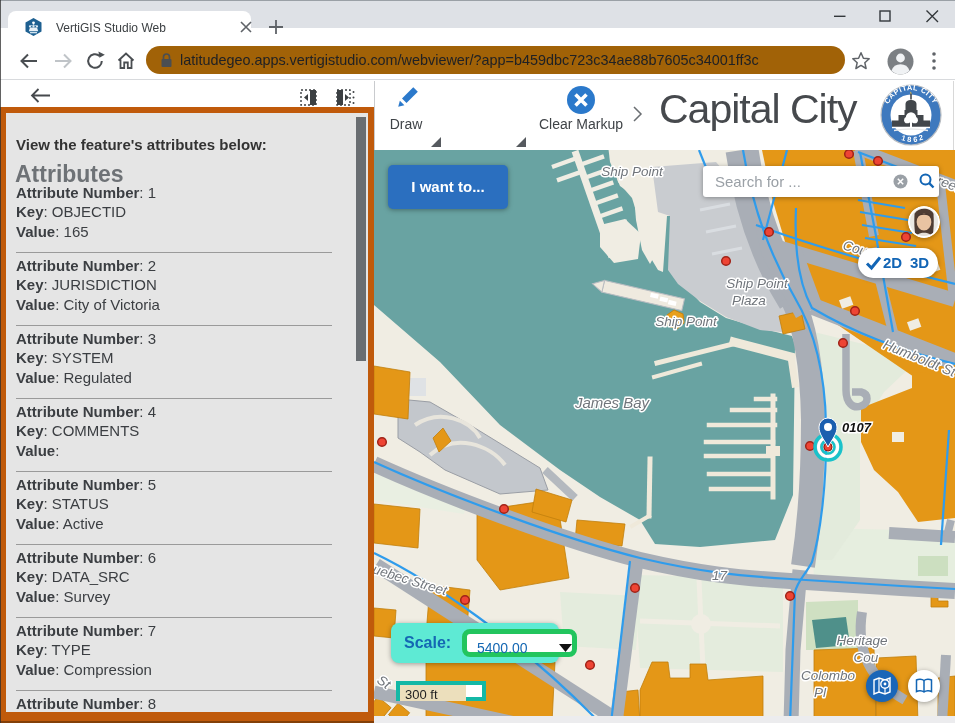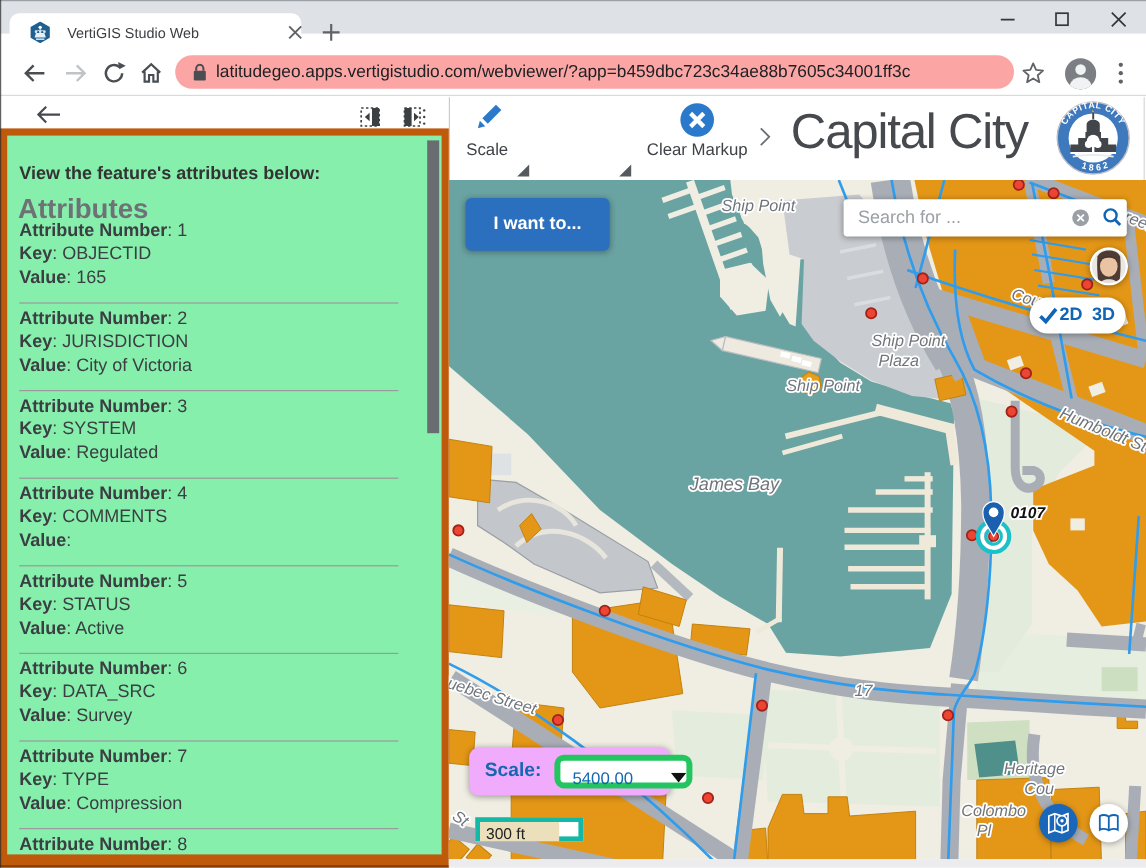--- a/index.html
+++ b/index.html
@@ -10,28 +10,28 @@
 #titlebar { position:absolute; left:0; top:0; width:955px; height:28px; background:#dee1e6; border-top:1px solid #9aa0a6; }
 
 #tab { position:absolute; left:8px; top:10px; width:243px; height:32px; background:#fff; border-radius:8px 8px 0 0; }
 #tab-title { position:absolute; left:48px; top:10px; font-size:12px; color:#3c4043; white-space:nowrap; }
 #tab-close { position:absolute; left:231px; top:9px; width:14px; height:14px; }
 #newtab { position:absolute; left:268px; top:18px; width:16px; height:16px; }
 
 .winctl { position:absolute; top:0; width:46px; height:38px; }
 
 #addrbar { position:absolute; left:0; top:42px; width:955px; height:38px; background:#fff; border-bottom:1px solid #d8dadd; }
-#omnibox { position:absolute; left:146px; top:4px; width:699px; height:28px; background:#fca5a5; border-radius:14px; }
+#omnibox { position:absolute; left:146px; top:4px; width:699px; height:28px; background:#a16207; border-radius:14px; }
 #url { position:absolute; left:34px; top:6px; font-size:14.4px; color:#202124; letter-spacing:0; white-space:nowrap; }
 
 #appheader { position:absolute; left:0; top:81px; width:374px; height:27px; background:#fff; }
 #vline { position:absolute; left:374px; top:81px; width:1px; height:69px; background:#c9cbce; }
 
 #panel { position:absolute; left:0; top:107px; width:374px; height:616px; background:#c05a0b; }
-#panel-inner { position:absolute; left:6px; top:6px; width:362px; height:599px; background:#86efac; overflow:hidden; }
+#panel-inner { position:absolute; left:6px; top:6px; width:362px; height:599px; background:#e5e5e5; overflow:hidden; }
 #panel-content { position:absolute; left:10px; top:0; width:330px; color:#3b3e42; font-size:15px; }
 #panel-content .intro { position:absolute; left:0; top:23px; font-weight:bold; font-size:15px; color:#333; }
 #panel-content h2 { position:absolute; left:-1px; top:48px; font-size:23px; font-weight:bold; color:#6e7276; }
 .attr { position:absolute; left:0; width:316px; line-height:19.33px; font-size:15px; }
 .attr hr { border:none; border-top:1px solid #9a9a9a; margin-top:11px; }
 #scrollthumb { position:absolute; left:350px; top:4px; width:10px; height:244px; background:#696d71; }
 
 #toolbar { position:absolute; left:375px; top:81px; width:580px; height:69px; background:#fff; }
 .toolbtn { position:absolute; top:4px; text-align:center; color:#3f4347; font-size:14px; }
 .tri { position:absolute; width:0; height:0; border-left:10px solid transparent; border-bottom:10px solid #565a5f; }
@@ -39,21 +39,21 @@
 
 #mapwrap { position:absolute; left:374px; top:150px; width:581px; height:566px;font-style:italic; }
 #bottomstrip { position:absolute; left:374px; top:716px; width:581px; height:7px; background:#ececee; }
 #leftborder { position:absolute; left:0; top:0; width:1px; height:723px; background:rgba(45,45,45,0.75); }
 
 .shadowed { box-shadow:0 1px 5px rgba(0,0,0,0.35); }
 #iwant { position:absolute; left:388px; top:165px; width:120px; height:44px; background:#2b6fbf; border-radius:5px; color:#fff; font-weight:bold; font-size:15px; text-align:center; line-height:44px; }
 #search { position:absolute; left:703px; top:166px; width:236px; height:31px; background:#fff; border-radius:3px; }
 #search .ph { position:absolute; left:12px; top:7px; font-size:15px; color:#9aa0a6; }
 #pill2d { position:absolute; left:858px; top:248px; width:80px; height:30px; background:#fff; border-radius:15px; }
-#scalebox { position:absolute; left:391px; top:623px; width:168px; height:40px; background:#f0abfc; border-radius:8px; }
+#scalebox { position:absolute; left:391px; top:623px; width:168px; height:40px; background:#5eead4; border-radius:8px; }
 #scalebox .lbl { position:absolute; left:13px; top:11px; color:#1467b3; font-weight:bold; font-size:16px; }
 #scaledd { position:absolute; left:71px; top:6px; width:115px; height:28px; border:5px solid #22c55e; border-radius:8px; background:#fff; }
 #scaledd .val { position:absolute; left:10px; top:6px; color:#1467b3; font-size:14px; }
 #scalebar { position:absolute; left:396px; top:681px; width:90px; height:20px; border:4px solid #14b8a6; background:#fff; }
 #scalebar .fill { position:absolute; left:0; top:0; width:66px; height:16px; background:#ecdfbc; }
 #scalebar .txt { position:absolute; left:5px; top:2px; font-size:13px; color:#222; }
 .roundbtn { position:absolute; top:670px; width:32px; height:32px; border-radius:50%; }
 </style>
 </head>
 <body>
@@ -166,21 +166,21 @@
   </div>
 
   <div id="toolbar">
     <div class="toolbtn" style="left:6px;width:50px">
       <svg width="28" height="30" viewBox="0 0 28 30">
           <g transform="rotate(45 14 14)">
             <rect x="10.8" y="0.5" width="6.4" height="16" fill="#2b79cb"></rect>
             <polygon points="10.8,19.5 17.2,19.5 14,25" fill="#2b79cb"></polygon>
           </g>
         </svg>
-      <div style="margin-top:-2px">Scale</div>
+      <div style="margin-top:-2px">Draw</div>
     </div>
     <div class="tri" style="left:56px;top:56px"></div>
     <div class="tri" style="left:141px;top:56px"></div>
     <div class="toolbtn" style="left:160px;width:92px">
       <svg width="30" height="30" viewBox="0 0 30 30">
           <circle cx="15" cy="15" r="14" fill="#2b79cb"></circle>
           <path d="M9.5,9.5 L20.5,20.5 M20.5,9.5 L9.5,20.5" stroke="#fff" stroke-width="3.6"></path>
         </svg>
       <div style="margin-top:-2px">Clear Markup</div>
     </div>

